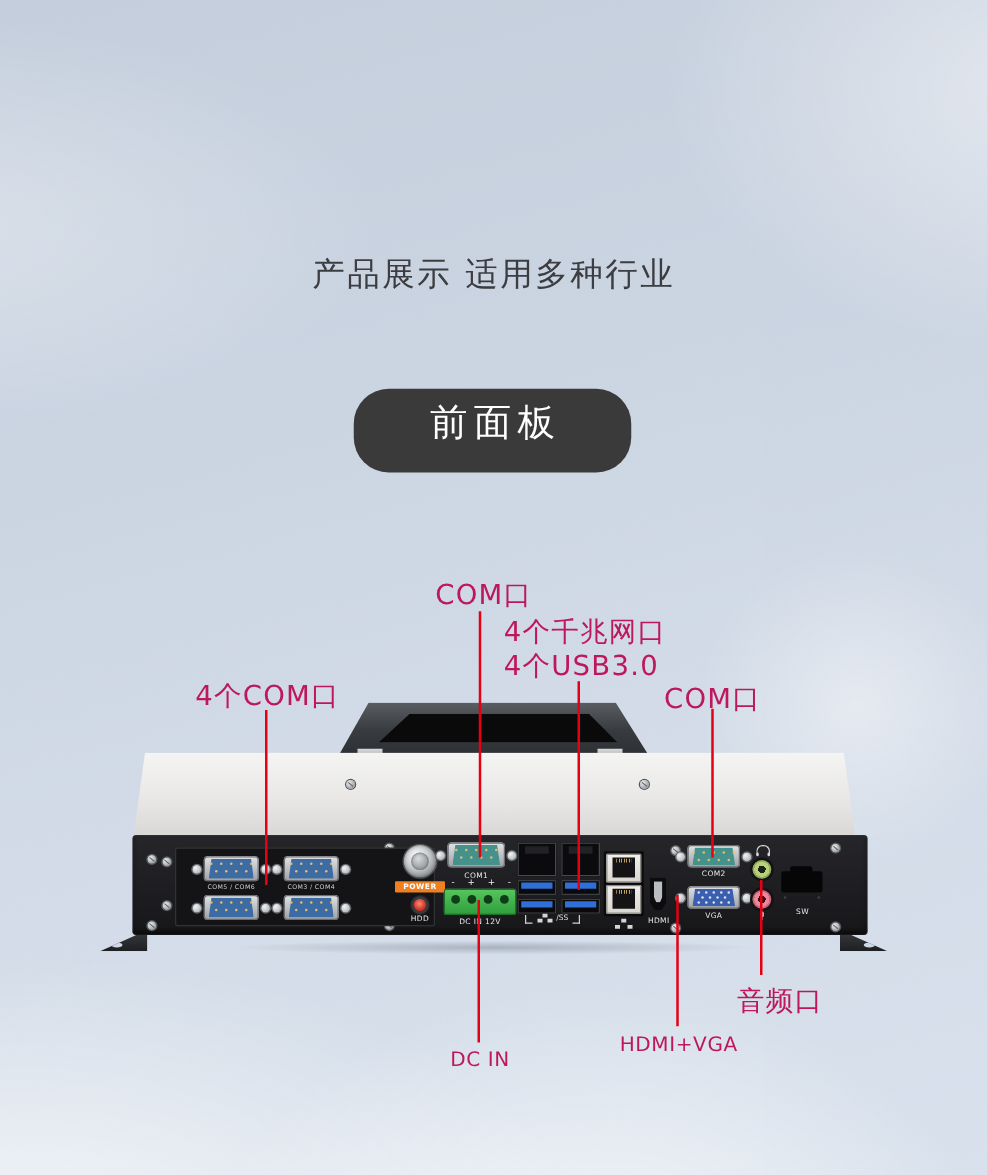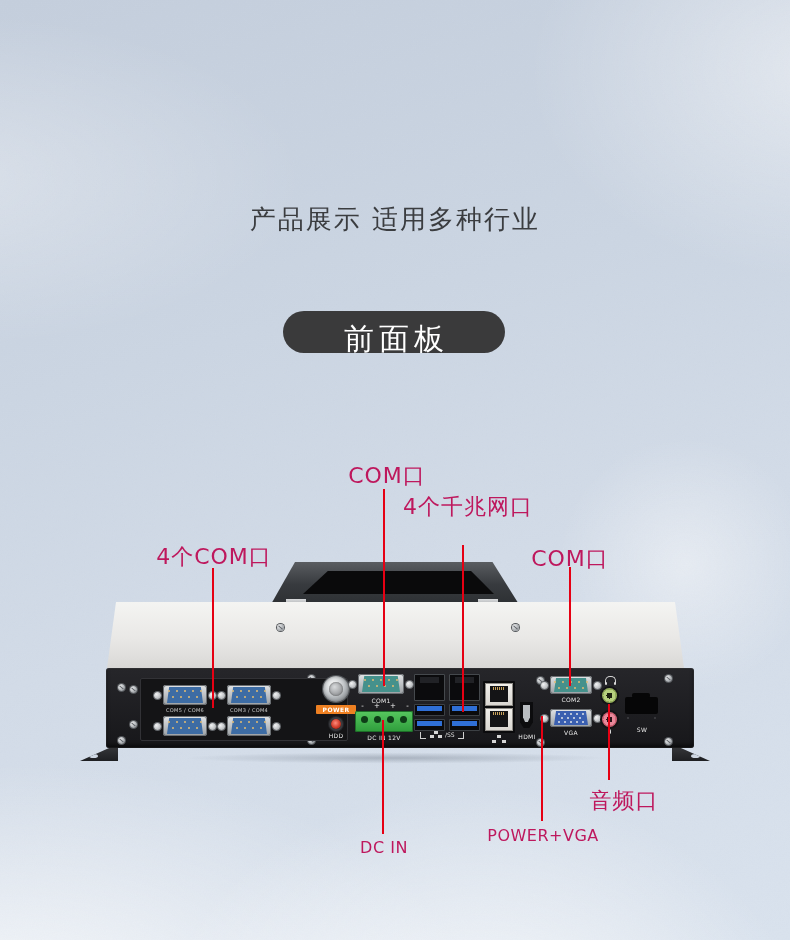--- a/index.html
+++ b/index.html
@@ -12,21 +12,21 @@
       radial-gradient(ellipse 430px 300px at 830px 70px, rgba(255,255,255,.5), rgba(255,255,255,0) 70%),
       radial-gradient(ellipse 520px 240px at -60px 180px, rgba(255,255,255,.35), rgba(255,255,255,0) 70%),
       radial-gradient(circle 170px at 685px 565px, rgba(255,255,255,.45), rgba(255,255,255,0) 75%),
       linear-gradient(165deg,#c5cfdd 0%,#ccd6e3 35%,#d3dce8 60%,#dae3ee 100%);}
   .noise{position:absolute;inset:0;opacity:.055;pointer-events:none;}
   
   .title{position:absolute;left:0;top:86px;width:100%;text-align:center;font-size:58px;
     font-weight:700;letter-spacing:2px;color:#2c2c2e;margin:0;}
   .subtitle{position:absolute;left:0;top:202px;width:100%;text-align:center;font-size:26px;
     font-weight:500;letter-spacing:2px;color:#3b3d40;margin:0;}
-  .badge{position:absolute;left:283px;top:311px;width:222px;height:42px;border-radius:28px;
+  .badge{position:absolute;left:283px;top:311px;width:222px;height:67px;border-radius:28px;
     background:#3a3a3b;color:#fff;font-size:30px;letter-spacing:5px;text-align:center;
     line-height:55px;text-indent:5px;}
   
   .callout{position:absolute;transform:translateX(-50%);font-size:22px;color:#be185d;
     letter-spacing:1px;white-space:nowrap;font-weight:500;}
   .callout.latin{font-size:16px;letter-spacing:0.5px;}
   .callout .ln{display:block;text-align:left;line-height:27px;}
   .rl{position:absolute;width:2px;background:#e60013;}
   
   .mount{position:absolute;left:270px;top:562px;width:250px;height:44px;
@@ -272,19 +272,20 @@
   <div class="rl" style="left:383px;top:489px;height:197px;"></div>
   <div class="rl" style="left:462px;top:545px;height:167px;"></div>
   <div class="rl" style="left:569px;top:567px;height:119px;"></div>
   <div class="rl" style="left:382px;top:720px;height:114px;"></div>
   <div class="rl" style="left:541px;top:716px;height:105px;"></div>
   <div class="rl" style="left:608px;top:704px;height:76px;"></div>
 
   <div class="callout" style="left:387px;top:461px;">COM口</div>
   <div class="callout" style="left:468px;top:493px;">
     <span class="ln">4个千兆网口</span>
+    <span class="ln">4个USB3.0</span>
   </div>
   <div class="callout" style="left:214px;top:542px;">4个COM口</div>
   <div class="callout" style="left:570px;top:544px;">COM口</div>
   <div class="callout latin" style="left:384px;top:838px;">DC IN</div>
-  <div class="callout latin" style="left:543px;top:826px;">POWER+VGA</div>
+  <div class="callout latin" style="left:543px;top:826px;">HDMI+VGA</div>
   <div class="callout" style="left:624px;top:786px;">音频口</div>
 </div>
 
 </body></html>

